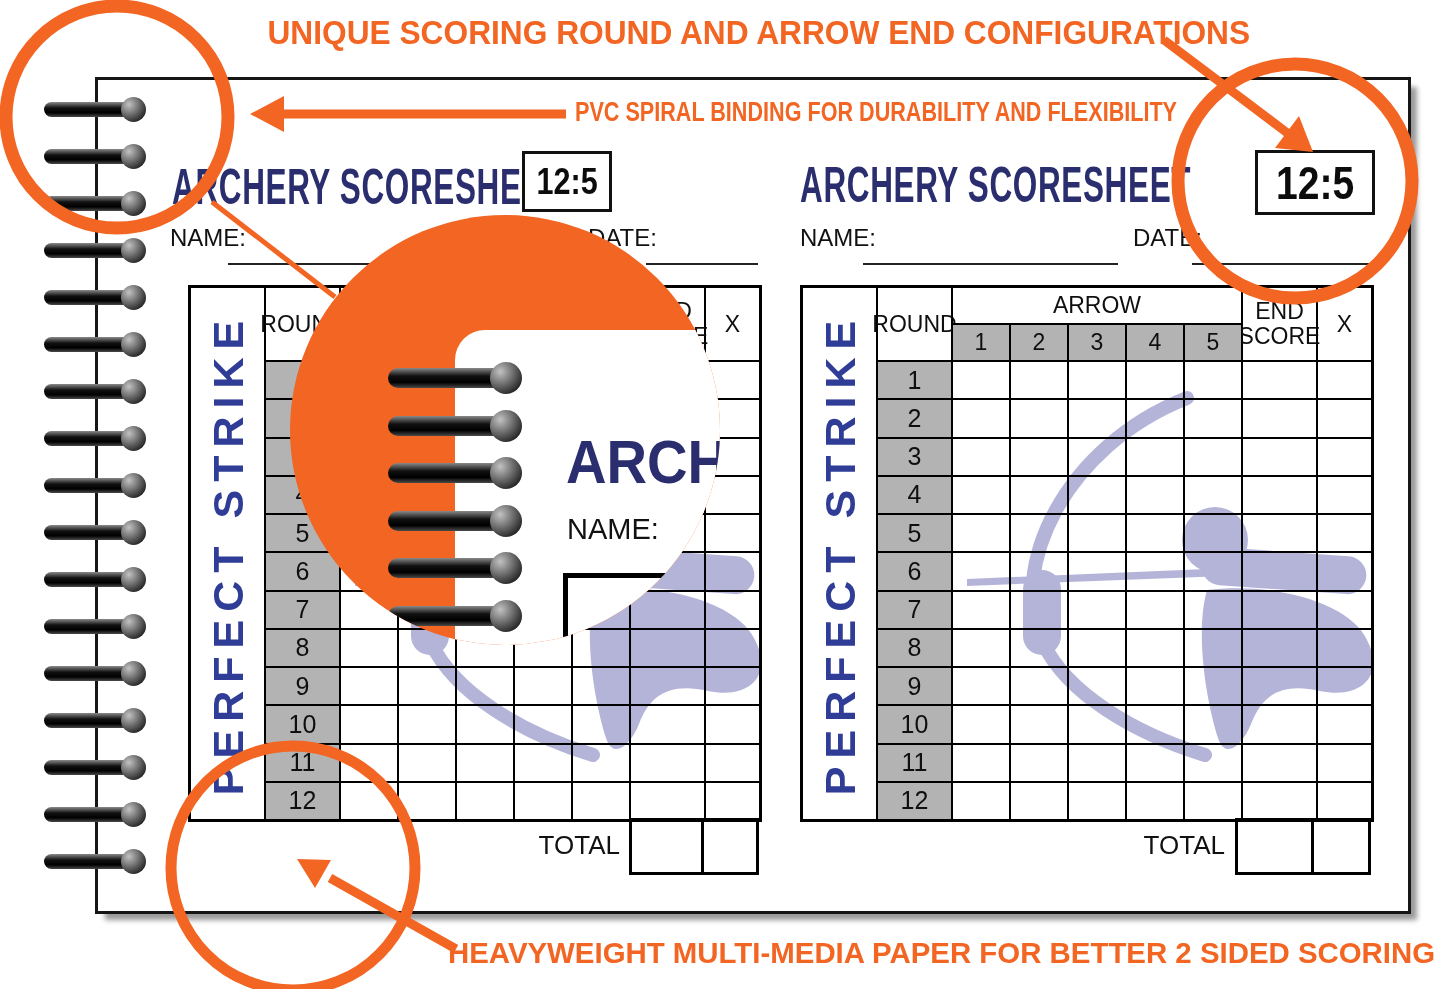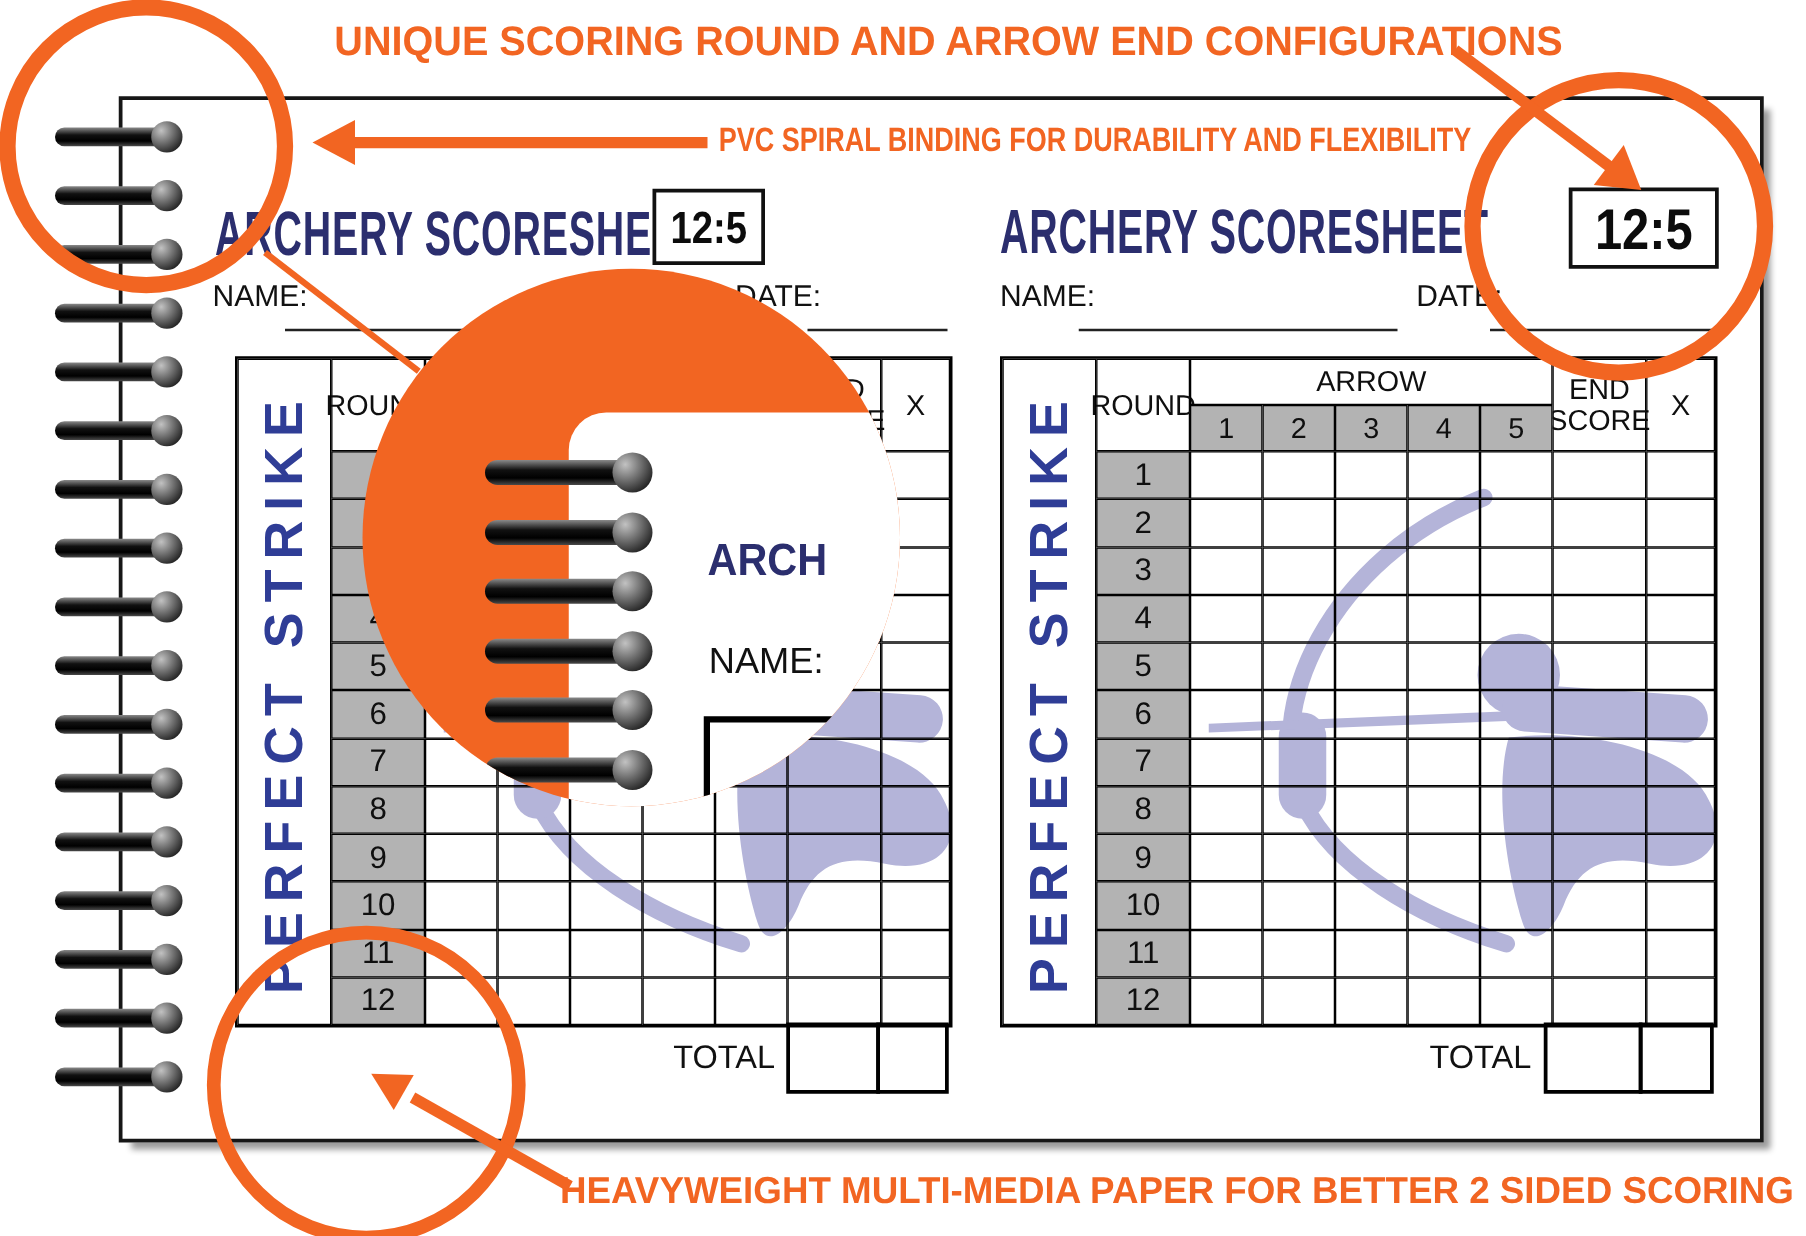--- a/index.html
+++ b/index.html
@@ -82,21 +82,21 @@
   .magnifier{position:absolute;left:290px;top:215px;width:430px;height:430px;border-radius:50%;
              background:#f26522;overflow:hidden;z-index:40;}
   .mag-page{position:absolute;left:165px;top:115px;width:302px;height:345px;background:#fff;
             border-top-left-radius:30px;}
   .mag-strip{position:absolute;left:98px;top:146px;width:150px;height:300px;}
   .m-coil{position:absolute;left:0;width:134px;height:34px;}
   .m-coil .bar{position:absolute;left:0;top:7px;width:128px;height:20px;border-radius:10px;
                background:linear-gradient(180deg,#8a8a8a,#111 40%,#000 72%,#4a4a4a);}
   .m-coil .knob{position:absolute;right:0;top:1px;width:32px;height:32px;border-radius:50%;
                 background:radial-gradient(circle at 32% 30%,#c2c2c2,#757575 38%,#2a2a2a 75%,#000);}
-  .mag-title{position:absolute;left:276px;top:212px;font-weight:bold;font-size:36px;color:#2b2e6e;}
+  .mag-title{position:absolute;left:276px;top:212px;font-weight:bold;font-size:61px;color:#2b2e6e;}
   .mag-title .cx{transform:scaleX(0.92);transform-origin:0 50%;}
   .mag-name{position:absolute;left:277px;top:298px;font-size:29px;color:#111;}
   .mag-box{position:absolute;left:273px;top:358px;width:210px;height:160px;border:5px solid #000;}
 
   
   .overlay{position:absolute;inset:0;z-index:50;pointer-events:none;}
 </style>
 </head>
 <body>
 

